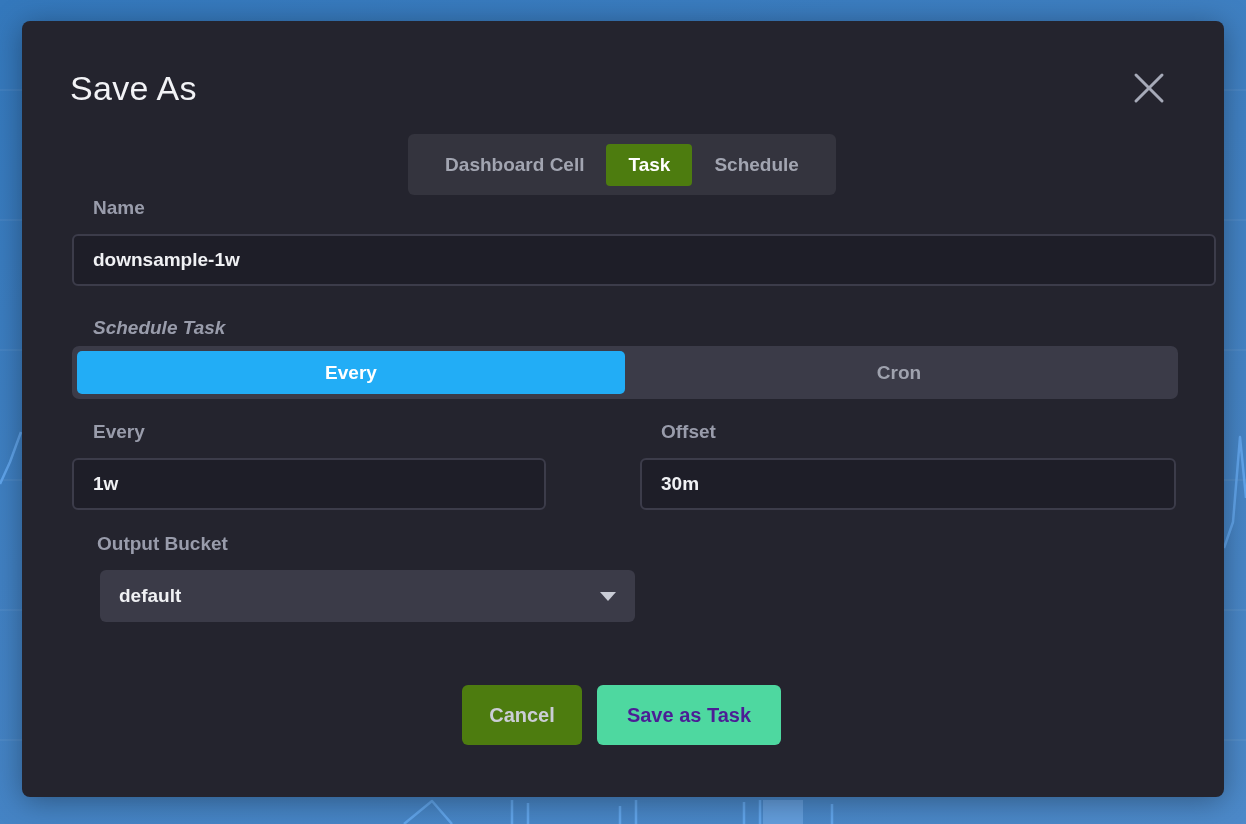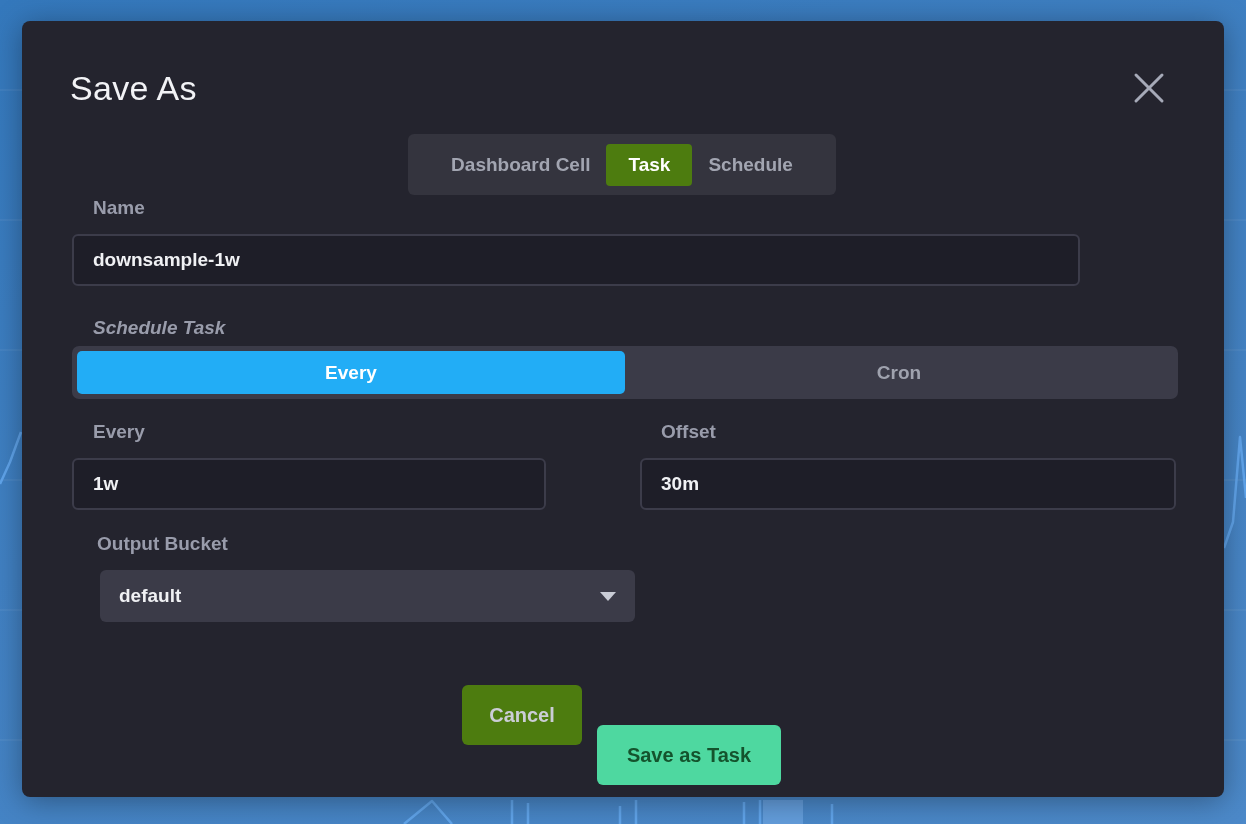--- a/index.html
+++ b/index.html
@@ -33,21 +33,21 @@
     width: 42px; height: 42px;
     display: flex; align-items: center; justify-content: center;
     cursor: pointer;
   }
   .tab-group {
     position: absolute; left: 386px; top: 113px;
     width: 428px; height: 61px;
     background: #34343E;
     border-radius: 6px;
     display: flex; align-items: center; justify-content: center;
-    gap: 3px; padding: 0 18px;
+    gap: 9px; padding: 0 18px;
   }
   .tab {
     font-size: 19px; font-weight: 700; color: #A2A5B1;
     padding: 0 13px; height: 42px; line-height: 42px;
     border-radius: 4px; cursor: pointer; white-space: nowrap;
   }
   .tab.active {
     background: #4d7c0f; color: #FFFFFF; padding: 0 22px;
   }
   .field-label {
@@ -102,21 +102,21 @@
     font-family: "Liberation Sans", sans-serif;
     cursor: pointer;
     display: flex; align-items: center; justify-content: center;
   }
   .btn-cancel {
     left: 440px; width: 120px;
     background: #4d7c0f; color: #CBCDD6;
   }
   .btn-save {
     left: 575px; width: 184px;
-    background: #4ED8A0; color: #14532d; margin-top: 40px;
+    background: #4ED8A0; color: #4c1d95;
   }
 </style>
 </head>
 <body>
 
 <svg class="bg-chart" width="1246" height="824" viewBox="0 0 1246 824">
   <g stroke="rgba(255,255,255,0.05)" stroke-width="2">
     <line x1="0" y1="90" x2="1246" y2="90"></line>
     <line x1="0" y1="220" x2="1246" y2="220"></line>
     <line x1="0" y1="350" x2="1246" y2="350"></line>
@@ -150,21 +150,21 @@
     </svg>
   </div>
 
   <div class="tab-group">
     <div class="tab">Dashboard Cell</div>
     <div class="tab active">Task</div>
     <div class="tab">Schedule</div>
   </div>
 
   <div class="field-label" style="left:71px; top:176px;">Name</div>
-  <input class="text-input" style="left: 50px; top: 213px; width: 1008px;" type="text" value="downsample-1w">
+  <input class="text-input" style="left: 50px; top: 213px; width: 1144px;" type="text" value="downsample-1w">
 
   <div class="field-label" style="left:71px; top:296px;font-style:italic;">Schedule Task</div>
   <div class="toggle">
     <div class="toggle-option active">Every</div>
     <div class="toggle-option">Cron</div>
   </div>
 
   <div class="field-label" style="left:71px; top:400px;">Every</div>
   <input class="text-input" style="left: 50px; top: 437px; width: 474px;" type="text" value="1w">
 

